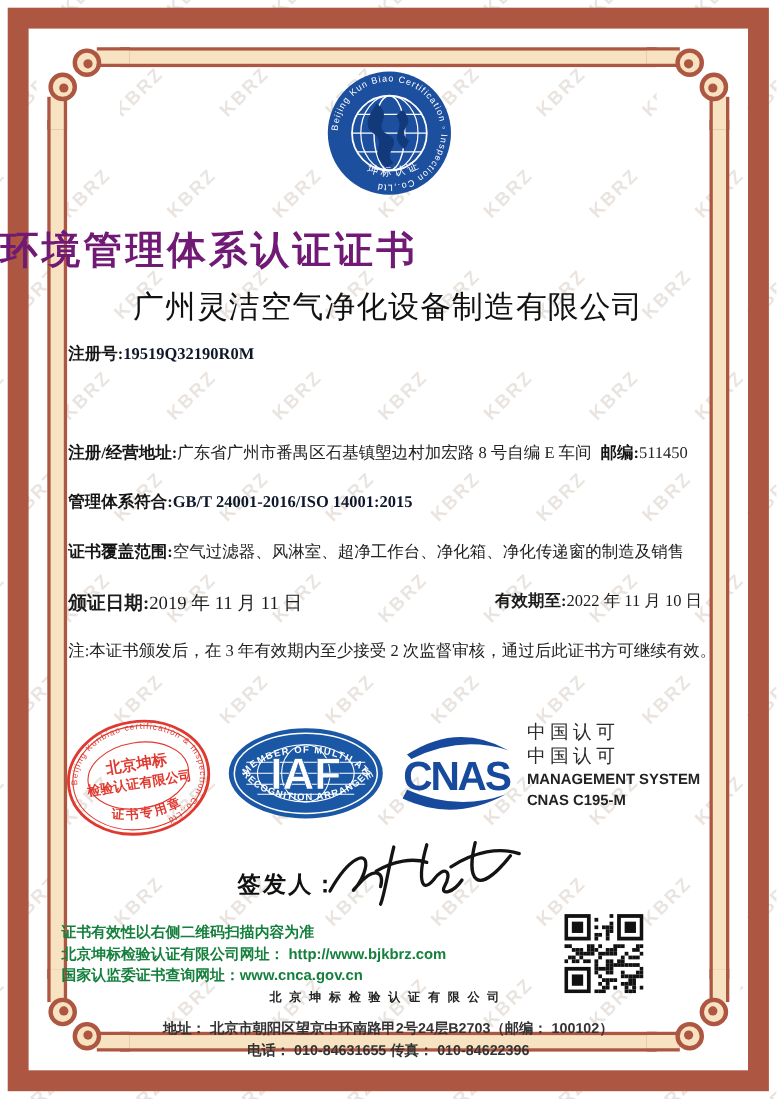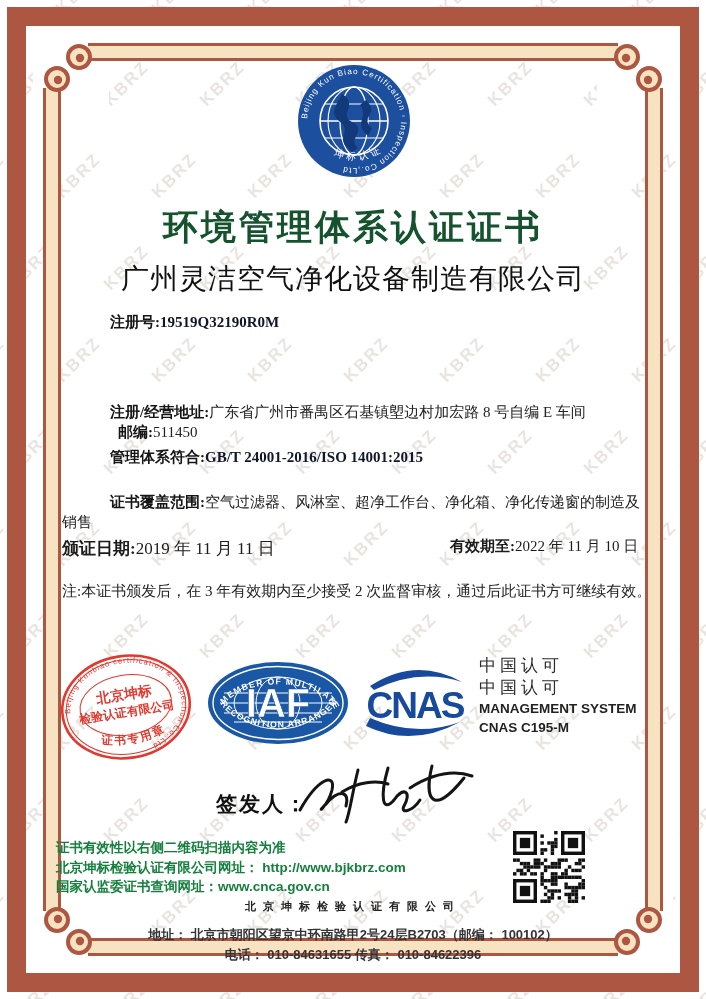--- a/index.html
+++ b/index.html
@@ -7,26 +7,26 @@
         font-family:"Liberation Serif",serif;color:#1c1c1c;}
   
   .wm-layer{position:absolute;inset:0;z-index:0;overflow:hidden;pointer-events:none;}
   .wm{position:absolute;transform:rotate(-45deg);color:rgba(186,171,156,.32);
       font:bold 17px "Liberation Sans",sans-serif;letter-spacing:2px;}
   
   .border-svg{position:absolute;inset:0;z-index:1;pointer-events:none;}
   
   .content{position:absolute;inset:0;z-index:2;}
   .abs{position:absolute;}
-  .title{left:0;right:0;top:204px;text-align:center;font-family:"Liberation Sans",sans-serif;
-         font-weight:900;font-size:35px;letter-spacing:3px;color:#14532d;}
+  .title{left:0;right:0;top:204px;font-family:"Liberation Sans",sans-serif;
+         font-weight:900;font-size:35px;letter-spacing:3px;color:#701a75;}
   .company{left:0;right:0;top:260px;text-align:center;font-size:28px;font-weight:500;
            letter-spacing:1px;color:#111;}
   .field{left:62px;width:586px;font-size:15px;line-height:20px;color:#222;}
-  .field b{font-weight:700;color:#151515;padding-left:48px;}
+  .field b{font-weight:700;color:#151515;}
   .bold-val{font-weight:700;color:#0f172a;}
   .ml{margin-left:8px;}
   .f0{top:312px}.f1{top:357px}.f2{top:402px}.f3{top:447px}.f4{top:492px}
   .date-left{left:62px;top:537px;font-size:17px;}
   .date-right{left:450px;top:537px;font-size:15px;}
   .note{left:62px;top:582px;width:590px;font-size:15px;color:#222;}
   .accred{left:479px;top:655px;width:175px;font-family:"Liberation Sans",sans-serif;color:#2b2b2b;}
   .accred .cn{font-size:17px;letter-spacing:4px;line-height:22px;}
   .accred .en{font-size:13.5px;font-weight:700;line-height:19px;color:#222;letter-spacing:0;}
   .signer{left:216px;top:790px;font-family:"Liberation Sans",sans-serif;

